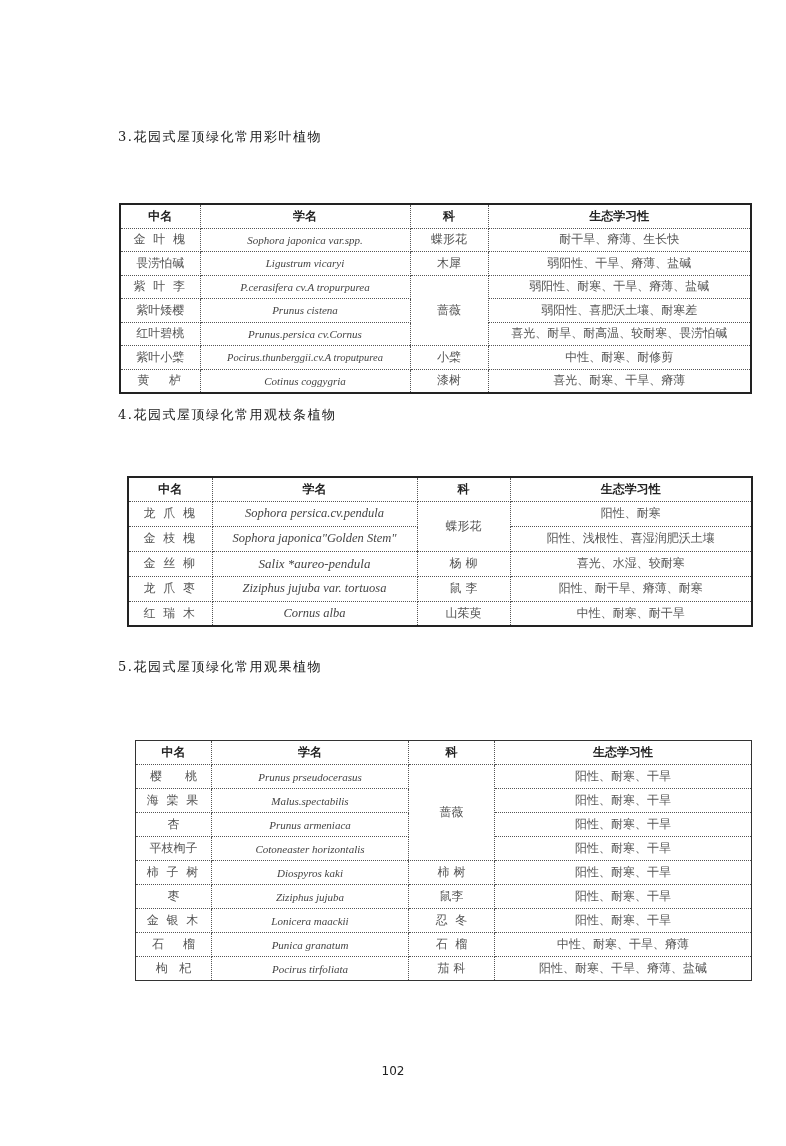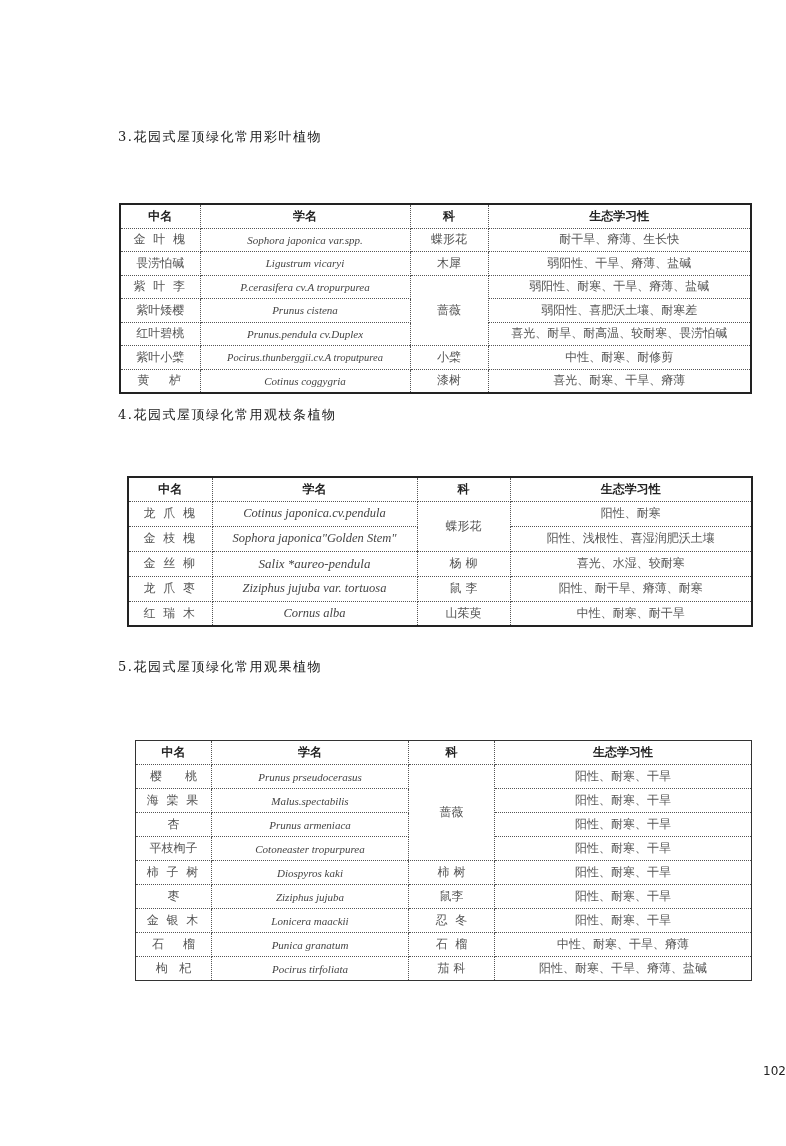--- a/index.html
+++ b/index.html
@@ -10,21 +10,21 @@
   table { position: absolute; border-collapse: collapse; table-layout: fixed; margin-top: 31px; }
   table.t1 { border: 2px solid #222; }
   table.t2 { border: 2px solid #222; }
   table.t3 { border: 1.5px solid #333; }
   th, td { border-bottom: 1px dotted #555; border-right: 1px dotted #555; text-align: center;
            padding: 0; font-size: 12px; color: #555; white-space: nowrap; overflow: hidden; }
   th:last-child, td:last-child { border-right: none; }
   th { font-family: "DejaVu Sans", "Liberation Sans", sans-serif; font-weight: bold; color: #222; font-size: 12px; }
   td.sci { font-family: "Liberation Serif", "DejaVu Serif", serif; font-style: italic; color: #444; font-size: 11px; }
   td.cn { letter-spacing: 2px; }
-  .page-number { position: absolute; left: 0; width: 786px; top: 1064px; text-align: right;
+  .page-number { position: absolute; left: 0; width: 786px; top: 1064px; text-align: center;
                  font-family: "DejaVu Sans", "Liberation Sans", sans-serif; font-size: 12px; color: #222; }
 </style>
 </head>
 <body>
 
 <div class="section-title" style="left:118px; top:128px;">3.花园式屋顶绿化常用彩叶植物</div>
 <table class="t1" style="left:119px; top:172px; width:633px;">
   <colgroup>
       <col style="width:80px">
       <col style="width:210px">
@@ -58,21 +58,21 @@
       <td rowspan="3">蔷薇</td>
       <td>弱阳性、耐寒、干旱、瘠薄、盐碱</td>
     </tr>
     <tr style="height:23.5px">
       <td>紫叶矮樱</td>
       <td class="sci">Prunus  cistena</td>
       <td>弱阳性、喜肥沃土壤、耐寒差</td>
     </tr>
     <tr style="height:23.5px">
       <td>红叶碧桃</td>
-      <td class="sci">Prunus.pendula cv.Duplex</td>
+      <td class="sci">Prunus.persica cv.Cornus</td>
       <td>喜光、耐旱、耐高温、较耐寒、畏涝怕碱</td>
     </tr>
     <tr style="height:23.5px">
       <td>紫叶小檗</td>
       <td class="sci" style="font-size:10.5px">Pocirus.thunberggii.cv.A troputpurea</td>
       <td>小檗</td>
       <td>中性、耐寒、耐修剪</td>
     </tr>
     <tr style="height:23.5px">
       <td class="cn" style="white-space:pre">黄   栌</td>
@@ -95,21 +95,21 @@
     <tr style="height:24px">
       <th>中名</th>
       <th>学名</th>
       <th>科</th>
       <th>生态学习性</th>
     </tr>
   </thead>
   <tbody>
     <tr style="height:25px">
       <td class="cn">龙 爪 槐</td>
-      <td class="sci" style="font-size:12.5px">Cotinus japonica.cv.pendula</td>
+      <td class="sci" style="font-size:12.5px">Sophora persica.cv.pendula</td>
       <td rowspan="2">蝶形花</td>
       <td>阳性、耐寒</td>
     </tr>
     <tr style="height:25px">
       <td class="cn">金 枝 槐</td>
       <td class="sci" style="font-size:12.5px">Sophora japonica"Golden Stem"</td>
       <td>阳性、浅根性、喜湿润肥沃土壤</td>
     </tr>
     <tr style="height:25px">
       <td class="cn">金 丝 柳</td>
@@ -160,21 +160,21 @@
       <td class="sci">Malus.spectabilis</td>
       <td>阳性、耐寒、干旱</td>
     </tr>
     <tr style="height:24px">
       <td>杏</td>
       <td class="sci">Prunus armeniaca</td>
       <td>阳性、耐寒、干旱</td>
     </tr>
     <tr style="height:24px">
       <td>平枝栒子</td>
-      <td class="sci">Cotoneaster tropurpurea</td>
+      <td class="sci">Cotoneaster horizontalis</td>
       <td>阳性、耐寒、干旱</td>
     </tr>
     <tr style="height:24px">
       <td class="cn">柿 子 树</td>
       <td class="sci">Diospyros kaki</td>
       <td>柿 树</td>
       <td>阳性、耐寒、干旱</td>
     </tr>
     <tr style="height:24px">
       <td>枣</td>

